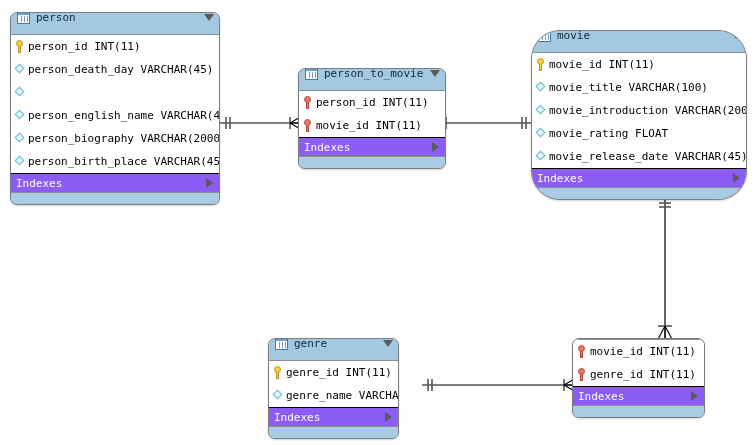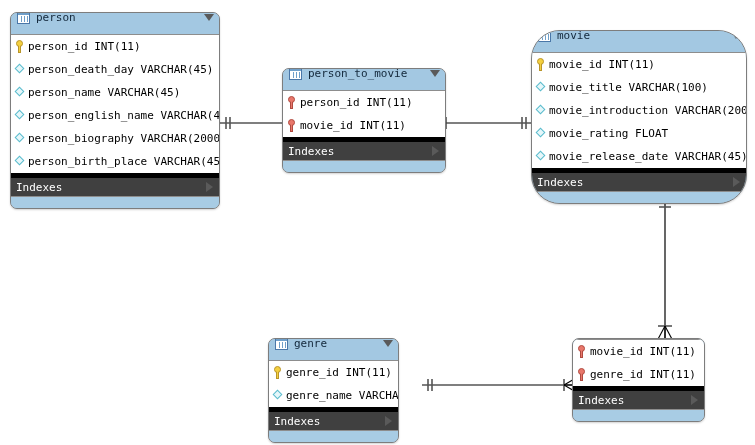--- a/index.html
+++ b/index.html
@@ -71,21 +71,21 @@
     border-left: 5px solid transparent;
     border-right: 5px solid transparent;
     border-top: 7px solid #5a5a5a;
     flex: 0 0 auto;
     margin-left: 4px;
   }
 
   .cols {
     background: #ffffff;
     border-top: 1px solid #8d8d8d;
-    border-bottom: 5px solid #000000;
+    border-bottom: 1px solid #000000;
   }
   .col-row {
     height: 23px;
     display: flex;
     align-items: center;
     padding-left: 4px;
     box-sizing: border-box;
   }
   .col-name {
     font-size: 11px;
@@ -160,21 +160,21 @@
     left: 1px; top: 2px;
     width: 7px; height: 7px;
     background: #e6f7fa;
     border: 1px solid #5bbccd;
     box-sizing: border-box;
     transform: rotate(45deg);
   }
 
   .idx-row {
     height: 19px;
-    background: #404040;
+    background: #8b5cf6;
     display: flex;
     align-items: center;
     padding: 0 6px 0 5px;
     border-bottom: 1px solid #8d8d8d;
     box-sizing: border-box;
   }
   .idx-label {
     font-size: 11px;
     color: #ffffff;
     flex: 1;
@@ -270,42 +270,41 @@
           <div class="col-row">
             <span class="ico-pk"></span>
             <span class="col-name">person_id INT(11)</span>
           </div>
           <div class="col-row">
             <span class="ico-col"></span>
             <span class="col-name">person_death_day VARCHAR(45)</span>
           </div>
           <div class="col-row">
             <span class="ico-col"></span>
-            <span class="col-name">person_name VARCHAR(45)</span>
           </div>
           <div class="col-row">
             <span class="ico-col"></span>
             <span class="col-name">person_english_name VARCHAR(45)</span>
           </div>
           <div class="col-row">
             <span class="ico-col"></span>
             <span class="col-name">person_biography VARCHAR(2000)</span>
           </div>
           <div class="col-row">
             <span class="ico-col"></span>
             <span class="col-name">person_birth_place VARCHAR(45)</span>
           </div>
         </div>
         <div class="idx-row">
           <span class="idx-label">Indexes</span>
           <span class="caret-right"></span>
         </div>
         <div class="tbl-footer"></div>
       </div>
-      <div class="table-box" style="left: 282px; top: 68px; width: 164px;">
+      <div class="table-box" style="left: 298px; top: 68px; width: 148px;">
         <div class="tbl-header">
           <span class="tbl-icon"></span>
           <span class="tbl-title">person_to_movie</span>
           <span class="caret-down"></span>
         </div>
         <div class="cols">
           <div class="col-row">
             <span class="ico-fk"></span>
             <span class="col-name">person_id INT(11)</span>
           </div>

